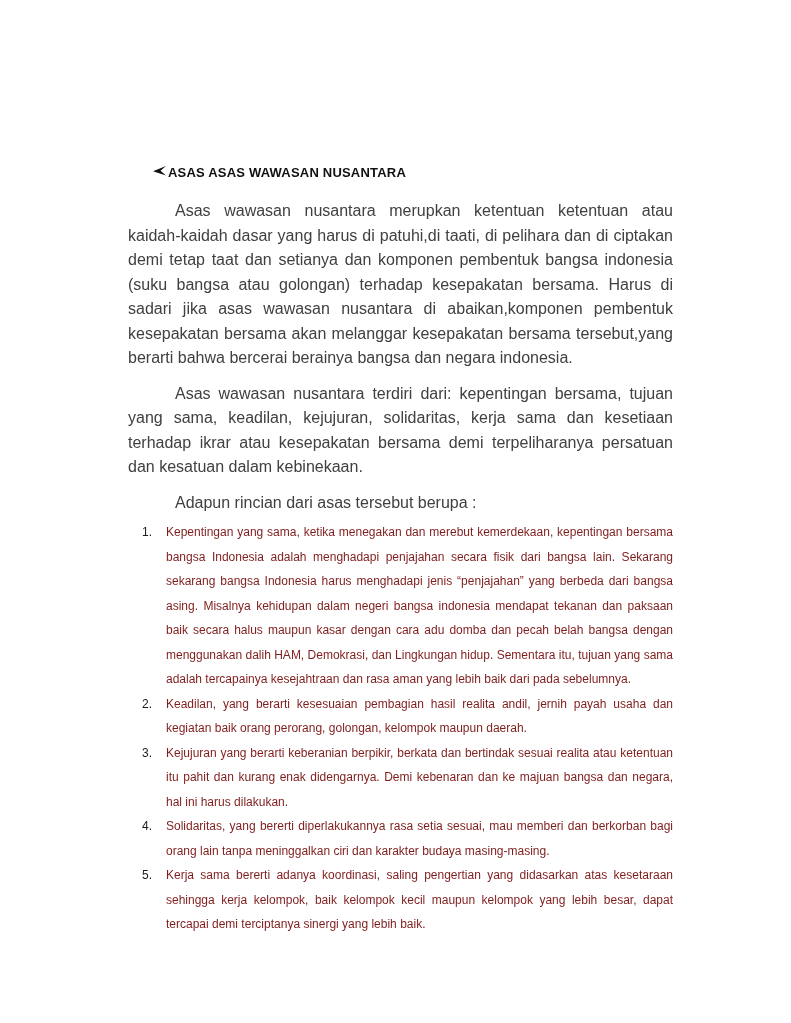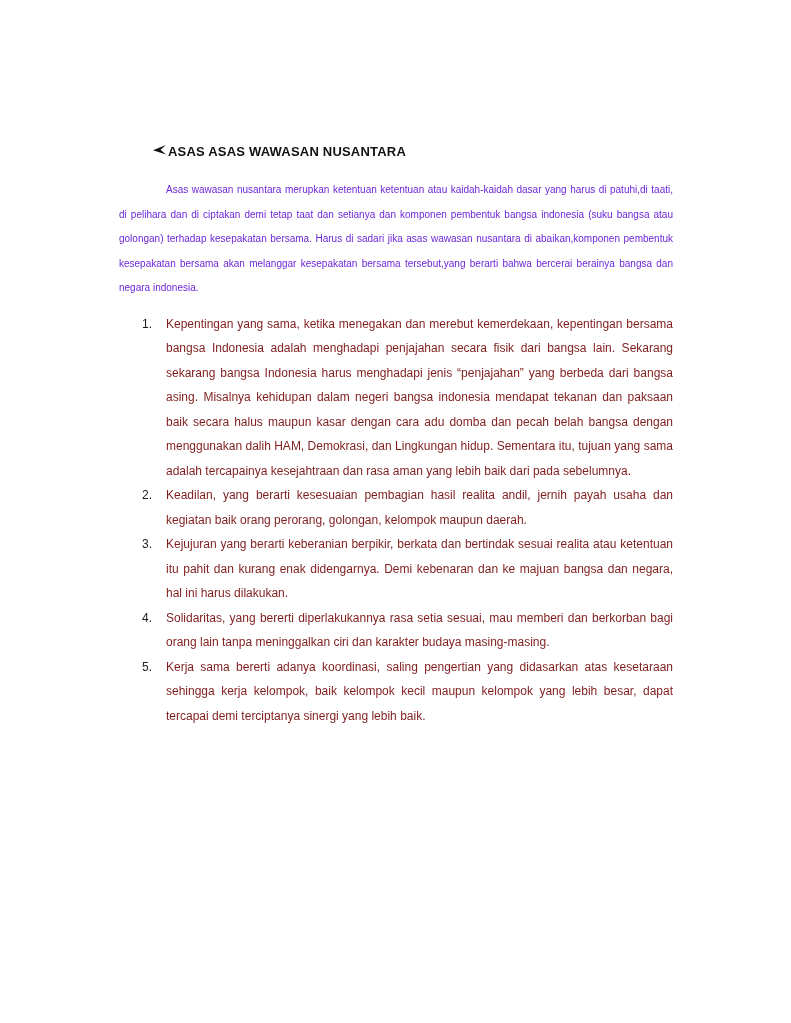--- a/index.html
+++ b/index.html
@@ -9,48 +9,49 @@
     width: 791px;
     height: 1023px;
     background: #ffffff;
     overflow: hidden;
     font-family: "Liberation Sans", "DejaVu Sans", sans-serif;
     color: #1c1c1c;
   }
   .content {
     position: absolute;
     left: 119px;
-    top: 144px;
+    top: 165px;
     width: 554px;
   }
   .doc-heading {
     display: flex;
     align-items: center;
     margin-left: 34px;
     margin-bottom: 19px;
     font-size: 13px;
     font-weight: bold;
     color: #111111;
     letter-spacing: 0.2px;
   }
   .heading-icon {
     display: inline-flex;
     align-items: center;
     margin-right: 1px;
     position: relative;
     top: -1px;
   }
   .para {
-    font-size: 10px;
+    font-size: 16px;
     line-height: 24.5px;
     text-align: justify;
     text-justify: inter-word;
     text-indent: 47px;
     margin-bottom: 11px;
-    color: #6d28d9;
+    color: #404040;
+    margin-left: 9px;
   }
   .para.intro-line {
     text-align: left;
     margin-bottom: 5px;
   }
   .numbered-list {
     margin-top: 1px;
   }
   .list-item {
     display: flex;
@@ -83,21 +84,23 @@
       <span class="heading-icon">
         <svg width="14" height="13" viewBox="0 0 14 13">
           <polygon points="13,1 0,6.2 13,10.5 7.5,5.8" fill="#111111"></polygon>
         </svg>
       </span>
       <span>ASAS ASAS WAWASAN NUSANTARA</span>
     </div>
 
     <p class="para">Asas wawasan nusantara merupkan ketentuan ketentuan atau kaidah-kaidah dasar yang harus di patuhi,di taati, di pelihara dan di ciptakan demi tetap taat dan setianya dan komponen pembentuk bangsa indonesia (suku bangsa atau golongan) terhadap kesepakatan bersama. Harus di sadari jika asas wawasan nusantara di abaikan,komponen pembentuk kesepakatan bersama akan melanggar kesepakatan bersama tersebut,yang berarti bahwa bercerai berainya bangsa dan negara indonesia.</p>
 
+    <p class="para">Asas wawasan nusantara terdiri dari: kepentingan bersama, tujuan yang sama, keadilan, kejujuran, solidaritas, kerja sama dan kesetiaan terhadap ikrar atau kesepakatan bersama demi terpeliharanya persatuan dan kesatuan dalam kebinekaan.</p>
 
+    <p class="para intro-line">Adapun rincian dari asas tersebut berupa :</p>
 
     <div class="numbered-list">
 
       <div class="list-item">
         <span class="num">1.</span>
         <span class="txt">Kepentingan yang sama, ketika menegakan dan merebut kemerdekaan, kepentingan bersama bangsa Indonesia adalah menghadapi penjajahan secara fisik dari bangsa lain. Sekarang sekarang bangsa Indonesia harus menghadapi jenis “penjajahan” yang berbeda dari bangsa asing.  Misalnya kehidupan dalam negeri bangsa indonesia mendapat tekanan dan paksaan baik secara halus maupun kasar dengan cara adu domba dan pecah belah bangsa dengan menggunakan dalih HAM, Demokrasi, dan Lingkungan hidup. Sementara itu, tujuan yang sama adalah tercapainya kesejahtraan dan rasa aman yang lebih baik dari pada sebelumnya.</span>
       </div>
 
       <div class="list-item">
         <span class="num">2.</span>

